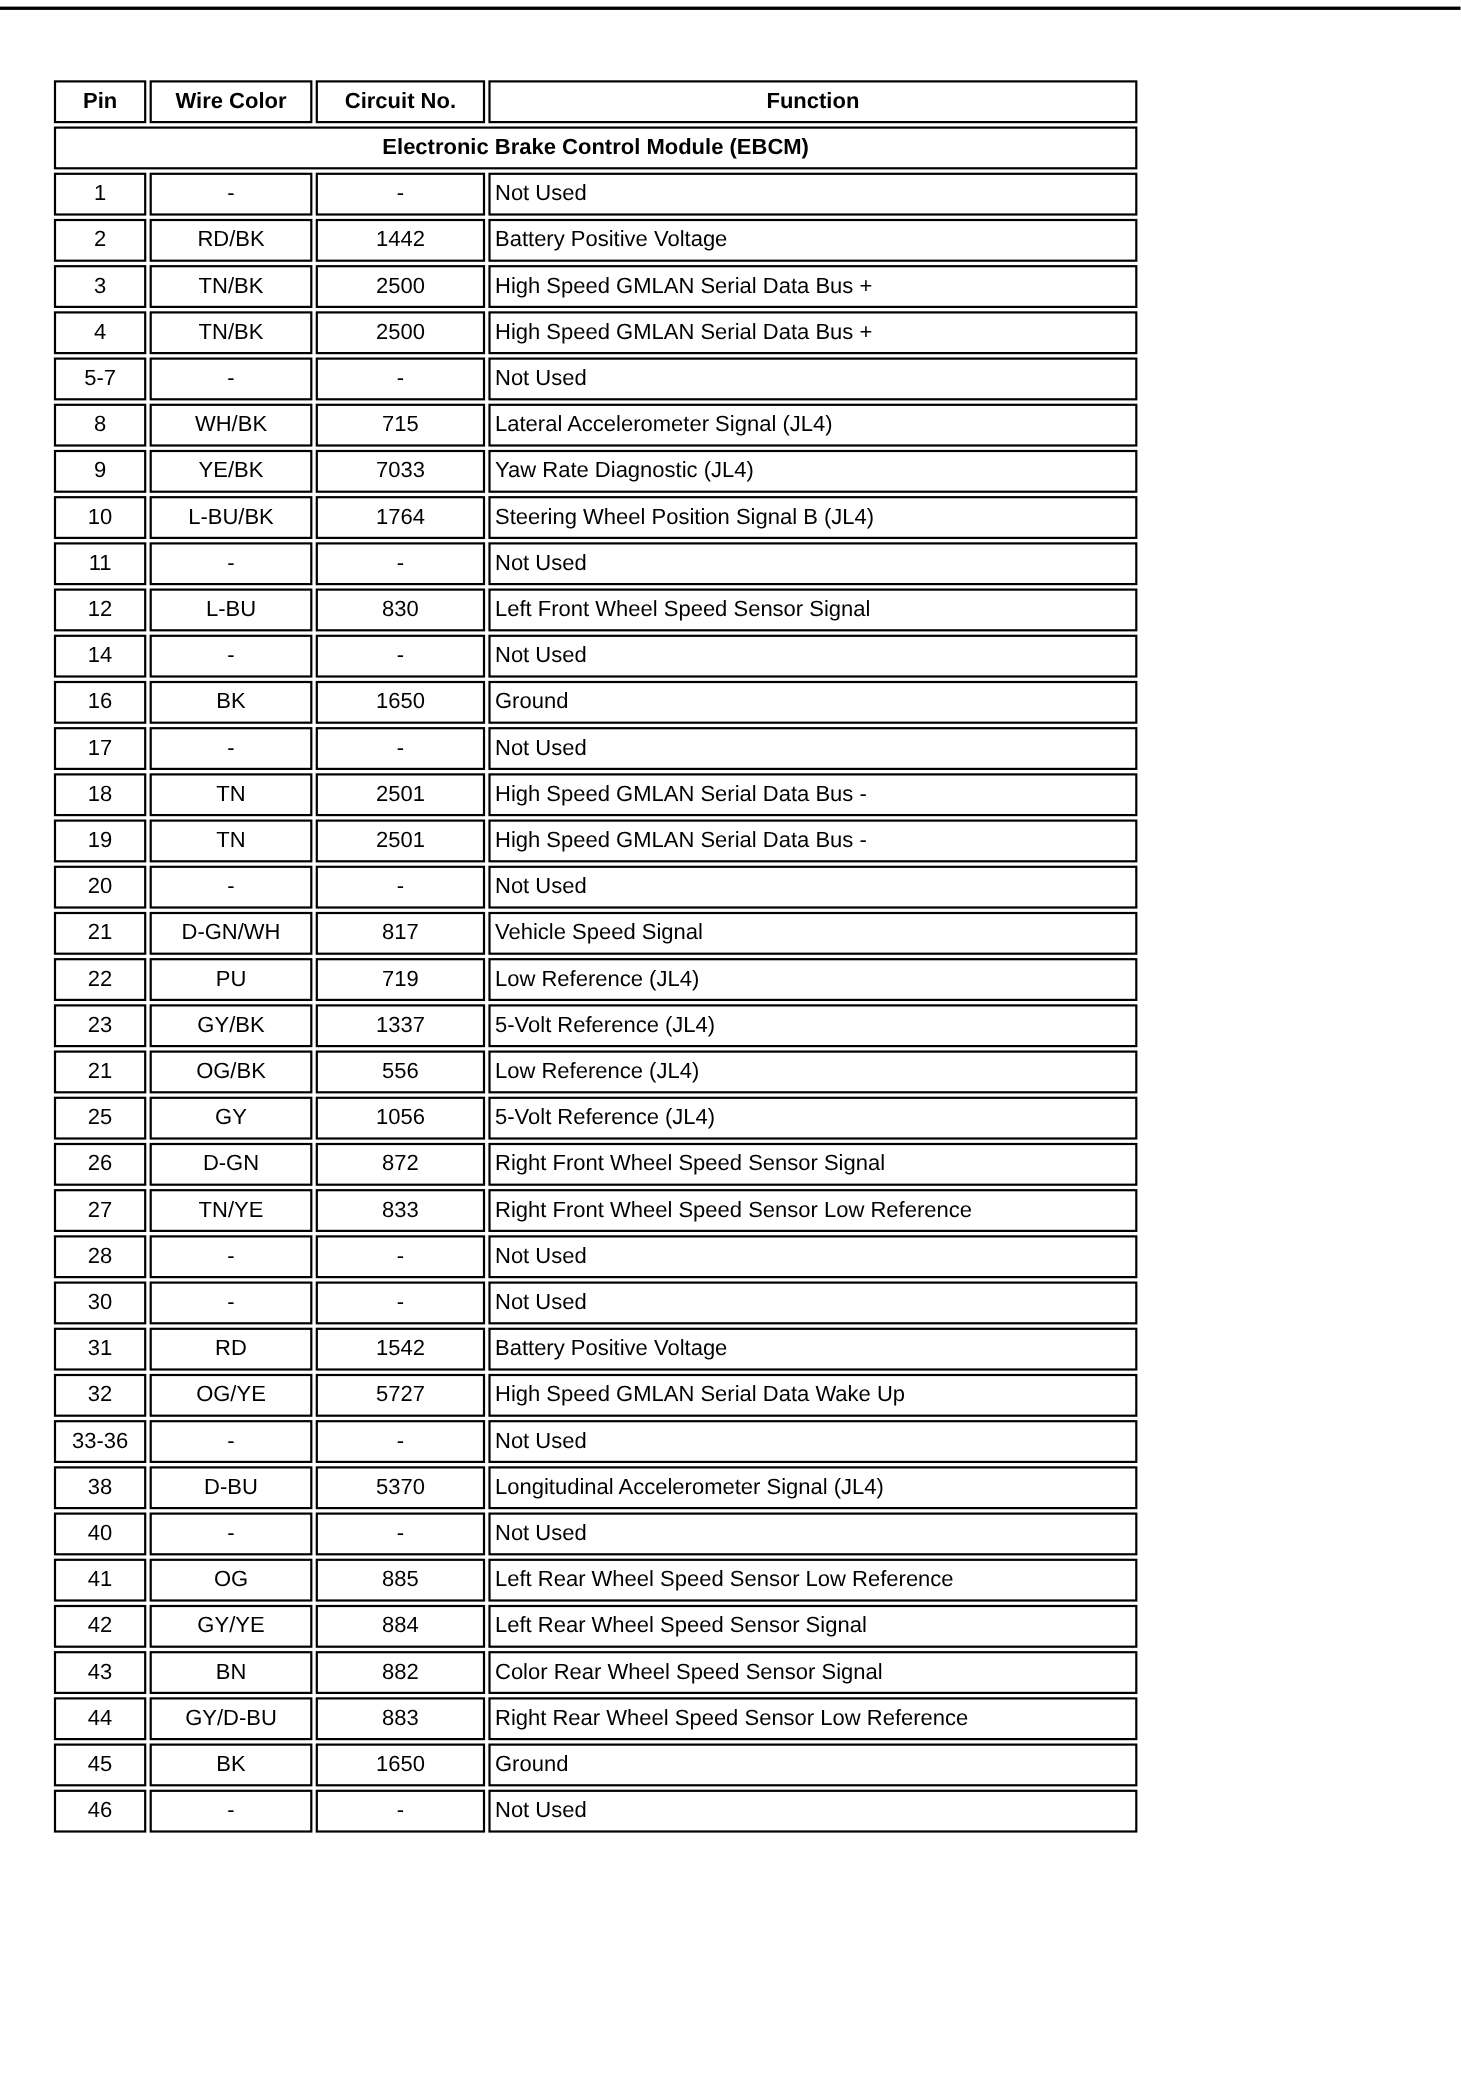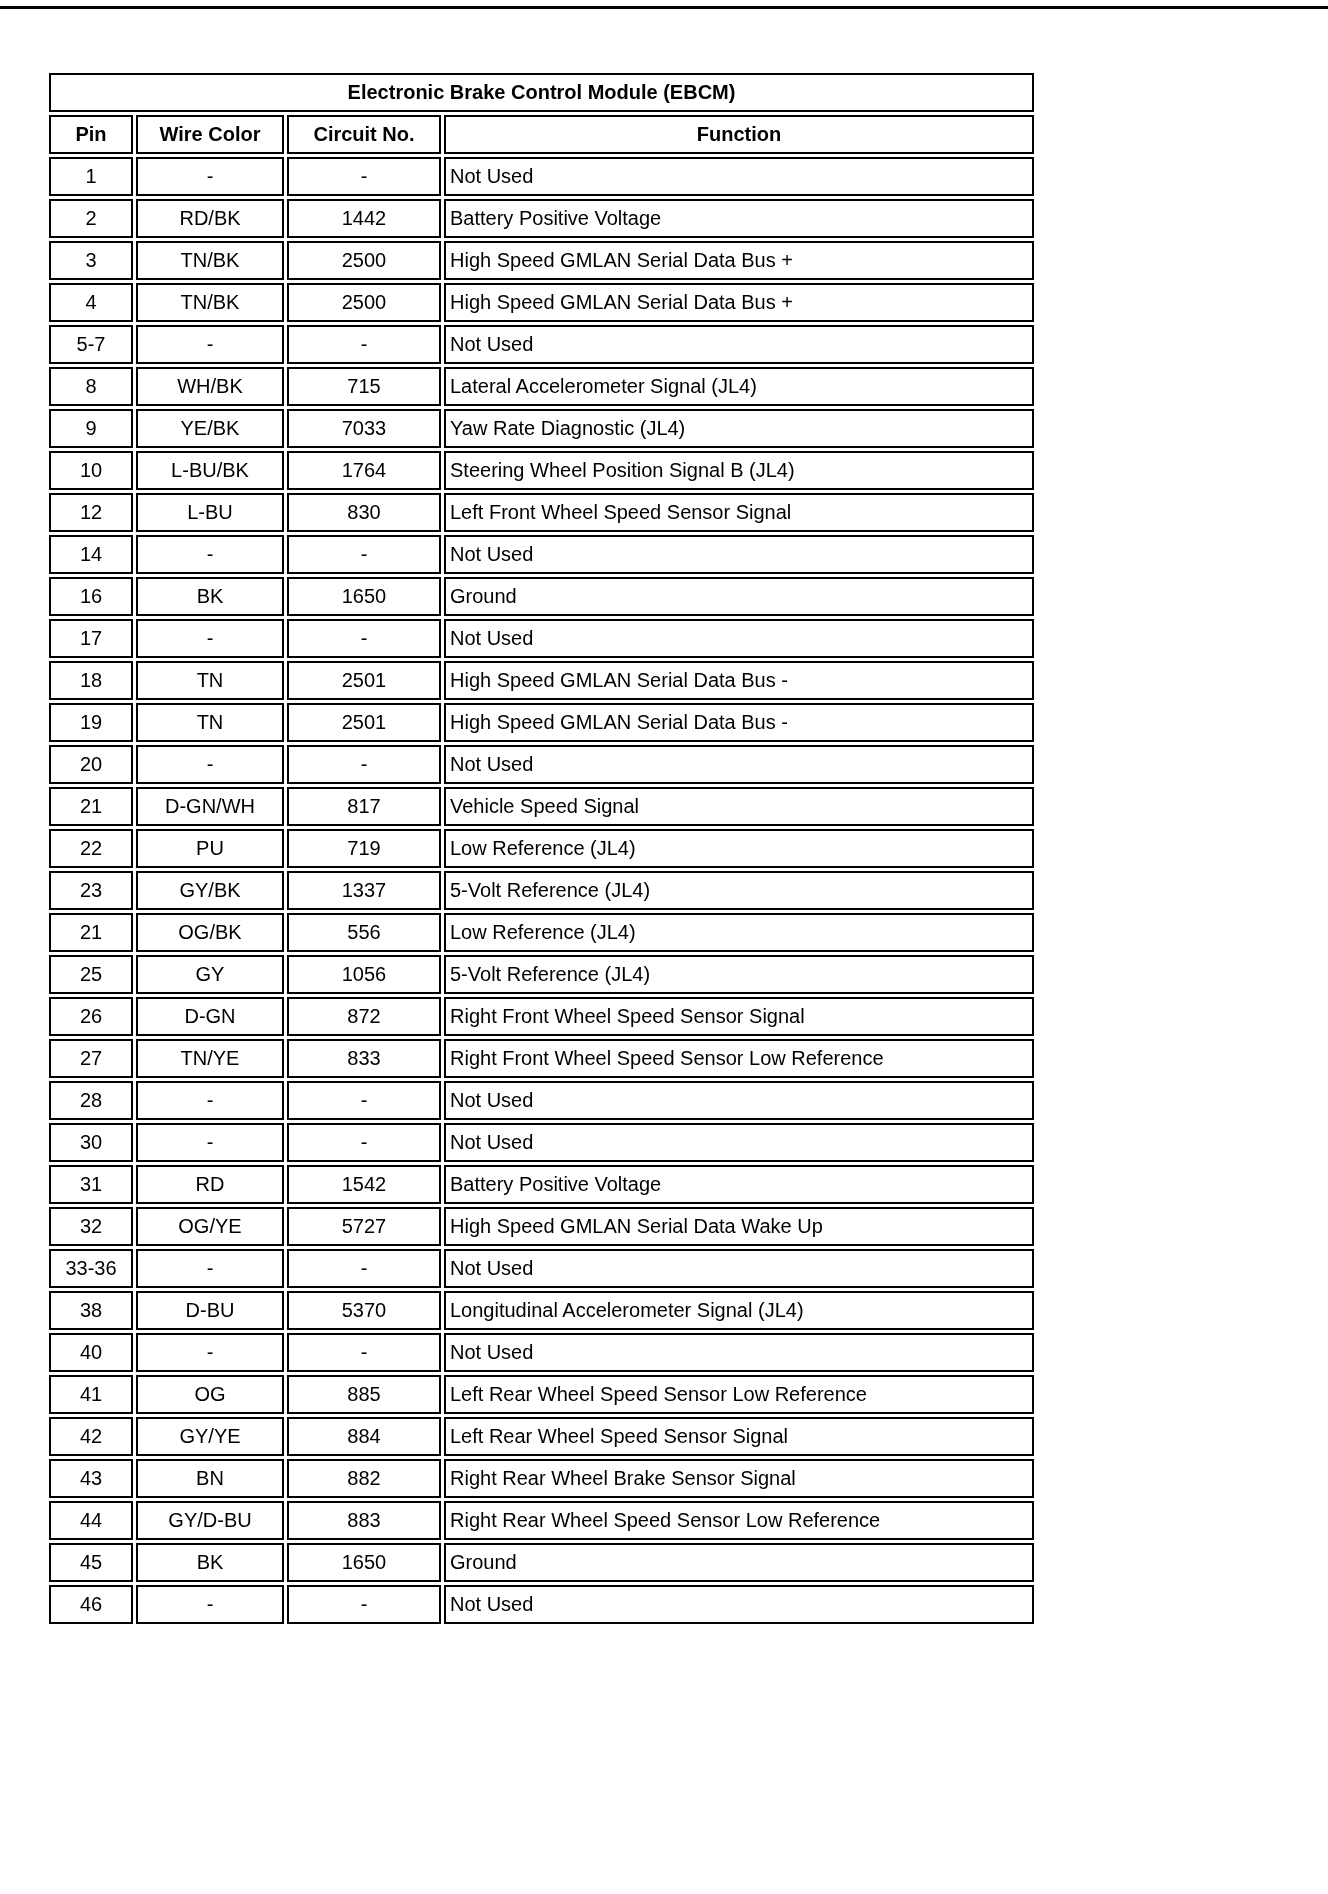--- a/index.html
+++ b/index.html
@@ -65,28 +65,28 @@
 </head>
 <body>
 
 <div class="page">
   <div class="top-rule"></div>
 
   <div class="table-wrap">
     <table class="pinout">
       <thead>
         <tr>
-          <th class="title-cell" colspan="4">Electronic Brake Control Module (EBCM)</th>
-        </tr>
-        <tr>
           <th class="col-head h0">Pin</th>
           <th class="col-head h1">Wire Color</th>
           <th class="col-head h2">Circuit No.</th>
           <th class="col-head h3">Function</th>
         </tr>
+        <tr>
+          <th class="title-cell" colspan="4">Electronic Brake Control Module (EBCM)</th>
+        </tr>
       </thead>
       <tbody>
           <tr>
             <td class="c0">1</td>
             <td class="c1">-</td>
             <td class="c2">-</td>
             <td class="c3">Not Used</td>
           </tr>
           <tr>
             <td class="c0">2</td>
@@ -124,20 +124,26 @@
             <td class="c2">7033</td>
             <td class="c3">Yaw Rate Diagnostic (JL4)</td>
           </tr>
           <tr>
             <td class="c0">10</td>
             <td class="c1">L-BU/BK</td>
             <td class="c2">1764</td>
             <td class="c3">Steering Wheel Position Signal B (JL4)</td>
           </tr>
           <tr>
+            <td class="c0">11</td>
+            <td class="c1">-</td>
+            <td class="c2">-</td>
+            <td class="c3">Not Used</td>
+          </tr>
+          <tr>
             <td class="c0">12</td>
             <td class="c1">L-BU</td>
             <td class="c2">830</td>
             <td class="c3">Left Front Wheel Speed Sensor Signal</td>
           </tr>
           <tr>
             <td class="c0">14</td>
             <td class="c1">-</td>
             <td class="c2">-</td>
             <td class="c3">Not Used</td>
@@ -265,21 +271,21 @@
           <tr>
             <td class="c0">42</td>
             <td class="c1">GY/YE</td>
             <td class="c2">884</td>
             <td class="c3">Left Rear Wheel Speed Sensor Signal</td>
           </tr>
           <tr>
             <td class="c0">43</td>
             <td class="c1">BN</td>
             <td class="c2">882</td>
-            <td class="c3">Right Rear Wheel Brake Sensor Signal</td>
+            <td class="c3">Color Rear Wheel Speed Sensor Signal</td>
           </tr>
           <tr>
             <td class="c0">44</td>
             <td class="c1">GY/D-BU</td>
             <td class="c2">883</td>
             <td class="c3">Right Rear Wheel Speed Sensor Low Reference</td>
           </tr>
           <tr>
             <td class="c0">45</td>
             <td class="c1">BK</td>

